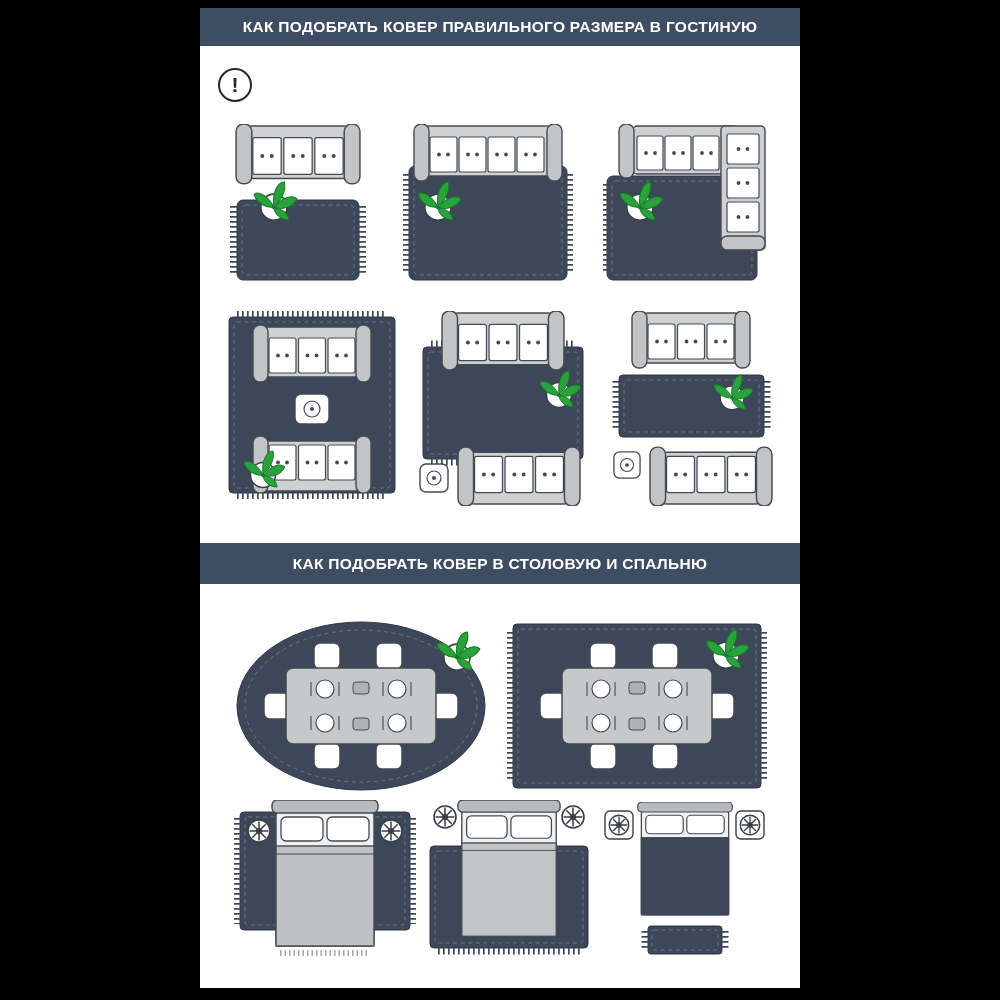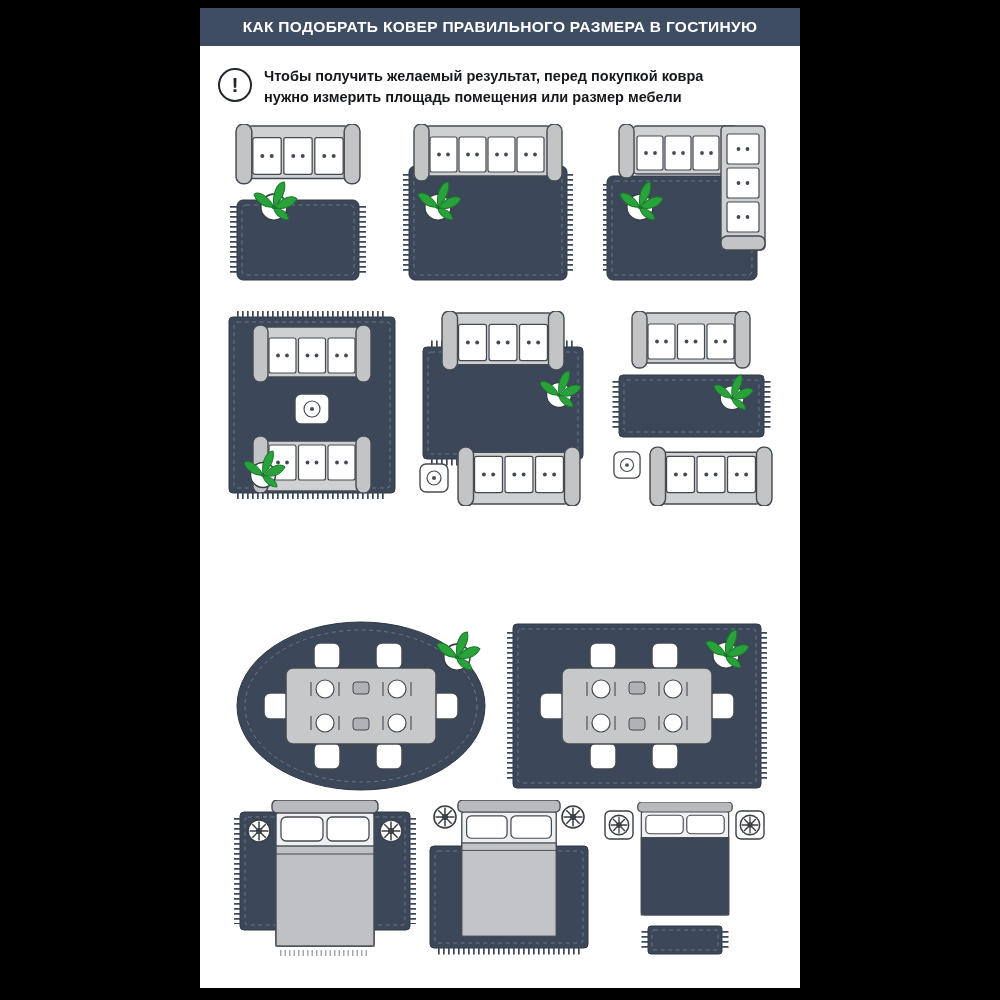--- a/index.html
+++ b/index.html
@@ -179,21 +179,20 @@
 </svg>
 
 <div class="content">
 
   <div class="bar" id="hdr1">
     <h1>КАК ПОДОБРАТЬ КОВЕР ПРАВИЛЬНОГО РАЗМЕРА В ГОСТИНУЮ</h1>
   </div>
 
   <div class="notice">
     <div class="warn">!</div>
-    <p>Чтобы получить желаемый результат, перед покупкой ковра нужно измерить площадь помещения или размер мебели</p>
   </div>
 
   <div class="row" id="row1">
     <svg width="150" height="162" viewBox="0 0 150 162">
       <use href="#sofa" x="12" y="0" width="126" height="63"></use>
       <g>
         <rect class="rug-fill" x="14" y="76" width="122" height="80" rx="6"></rect>
         <rect class="stitch" x="19" y="81" width="112" height="70" rx="4"></rect>
         <line class="fringe" x1="10.5" y1="82" x2="10.5" y2="150"></line>
         <line class="fringe" x1="139.5" y1="82" x2="139.5" y2="150"></line>
@@ -290,20 +289,23 @@
         <line class="fringe" x1="158" y1="70" x2="158" y2="120"></line>
       </g>
       <use href="#plant" x="104" y="62" width="42" height="42"></use>
       <use href="#side-table" x="4" y="140" width="28" height="28"></use>
       <g transform="rotate(180 102 164)">
         <use href="#sofa" x="40" y="133" width="124" height="62"></use>
       </g>
     </svg>
   </div>
 
+  <div class="bar" id="hdr2">
+    <h1>КАК ПОДОБРАТЬ КОВЕР В СТОЛОВУЮ И СПАЛЬНЮ</h1>
+  </div>
 
   <div class="row" id="row3">
     <svg width="255" height="172" viewBox="0 0 255 172">
       <g>
         <ellipse class="rug-fill" cx="127" cy="86" rx="124" ry="84"></ellipse>
         <ellipse class="stitch" cx="127" cy="86" rx="116" ry="76"></ellipse>
       </g>
       <use href="#dining-set" x="29" y="22" width="196" height="128"></use>
       <use href="#plant" x="202" y="10" width="46" height="46"></use>
     </svg>

